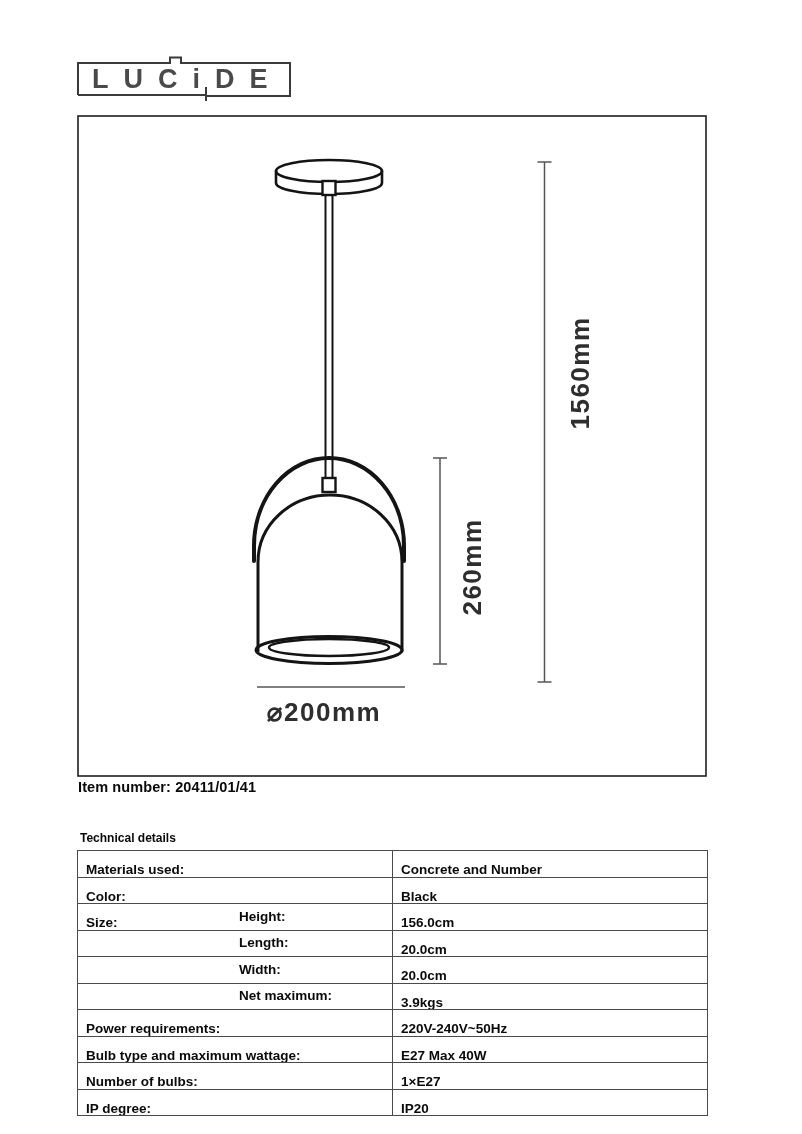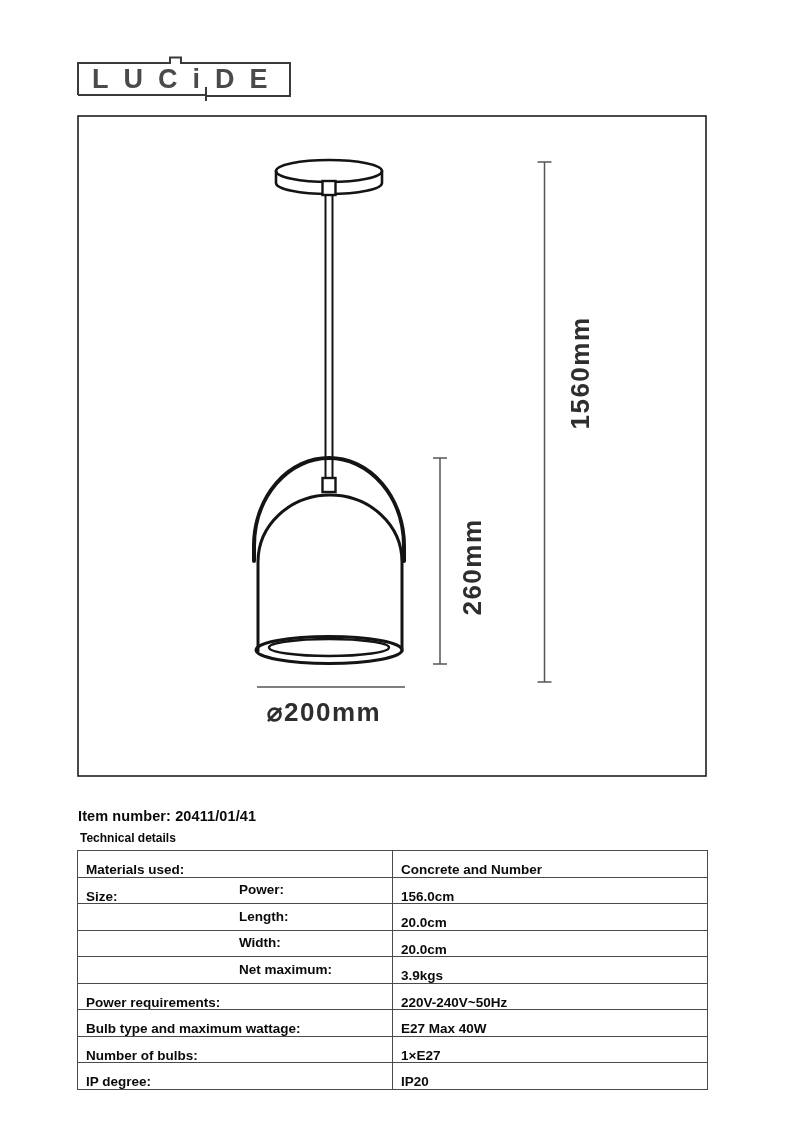--- a/index.html
+++ b/index.html
@@ -11,21 +11,21 @@
     background: #ffffff;
     font-family: "Liberation Sans", sans-serif;
     color: #000;
     overflow: hidden;
     font-weight: bold;
   }
   .logo-svg { position: absolute; left: 72px; top: 54px; }
   .drawing-svg { position: absolute; left: 77px; top: 115px; }
   .item-number {
     position: absolute; left: 78px; top: 779px;
-    font-size: 14.5px; color: #0a0a0a; letter-spacing: 0.1px; margin-top: 29px;
+    font-size: 14.5px; color: #0a0a0a; letter-spacing: 0.1px;
   }
   .tech-title {
     position: absolute; left: 80px; top: 831px;
     font-size: 12px; color: #0a0a0a;
   }
   table.specs {
     position: absolute; left: 77px; top: 850px;
     width: 630px; border-collapse: collapse; table-layout: fixed;
     font-size: 13.5px; color: #0a0a0a;
   }
@@ -115,22 +115,31 @@
         <td class="c-label">
           <span class="lbl">Materials used:</span>
           <span class="sub"></span>
         </td>
         <td class="c-value">
           <span>Concrete and Number</span>
         </td>
       </tr>
       <tr>
         <td class="c-label">
+          <span class="lbl">Color:</span>
+          <span class="sub"></span>
+        </td>
+        <td class="c-value">
+          <span>Black</span>
+        </td>
+      </tr>
+      <tr>
+        <td class="c-label">
           <span class="lbl">Size:</span>
-          <span class="sub">Power:</span>
+          <span class="sub">Height:</span>
         </td>
         <td class="c-value">
           <span>156.0cm</span>
         </td>
       </tr>
       <tr>
         <td class="c-label">
           <span class="lbl"></span>
           <span class="sub">Length:</span>
         </td>

